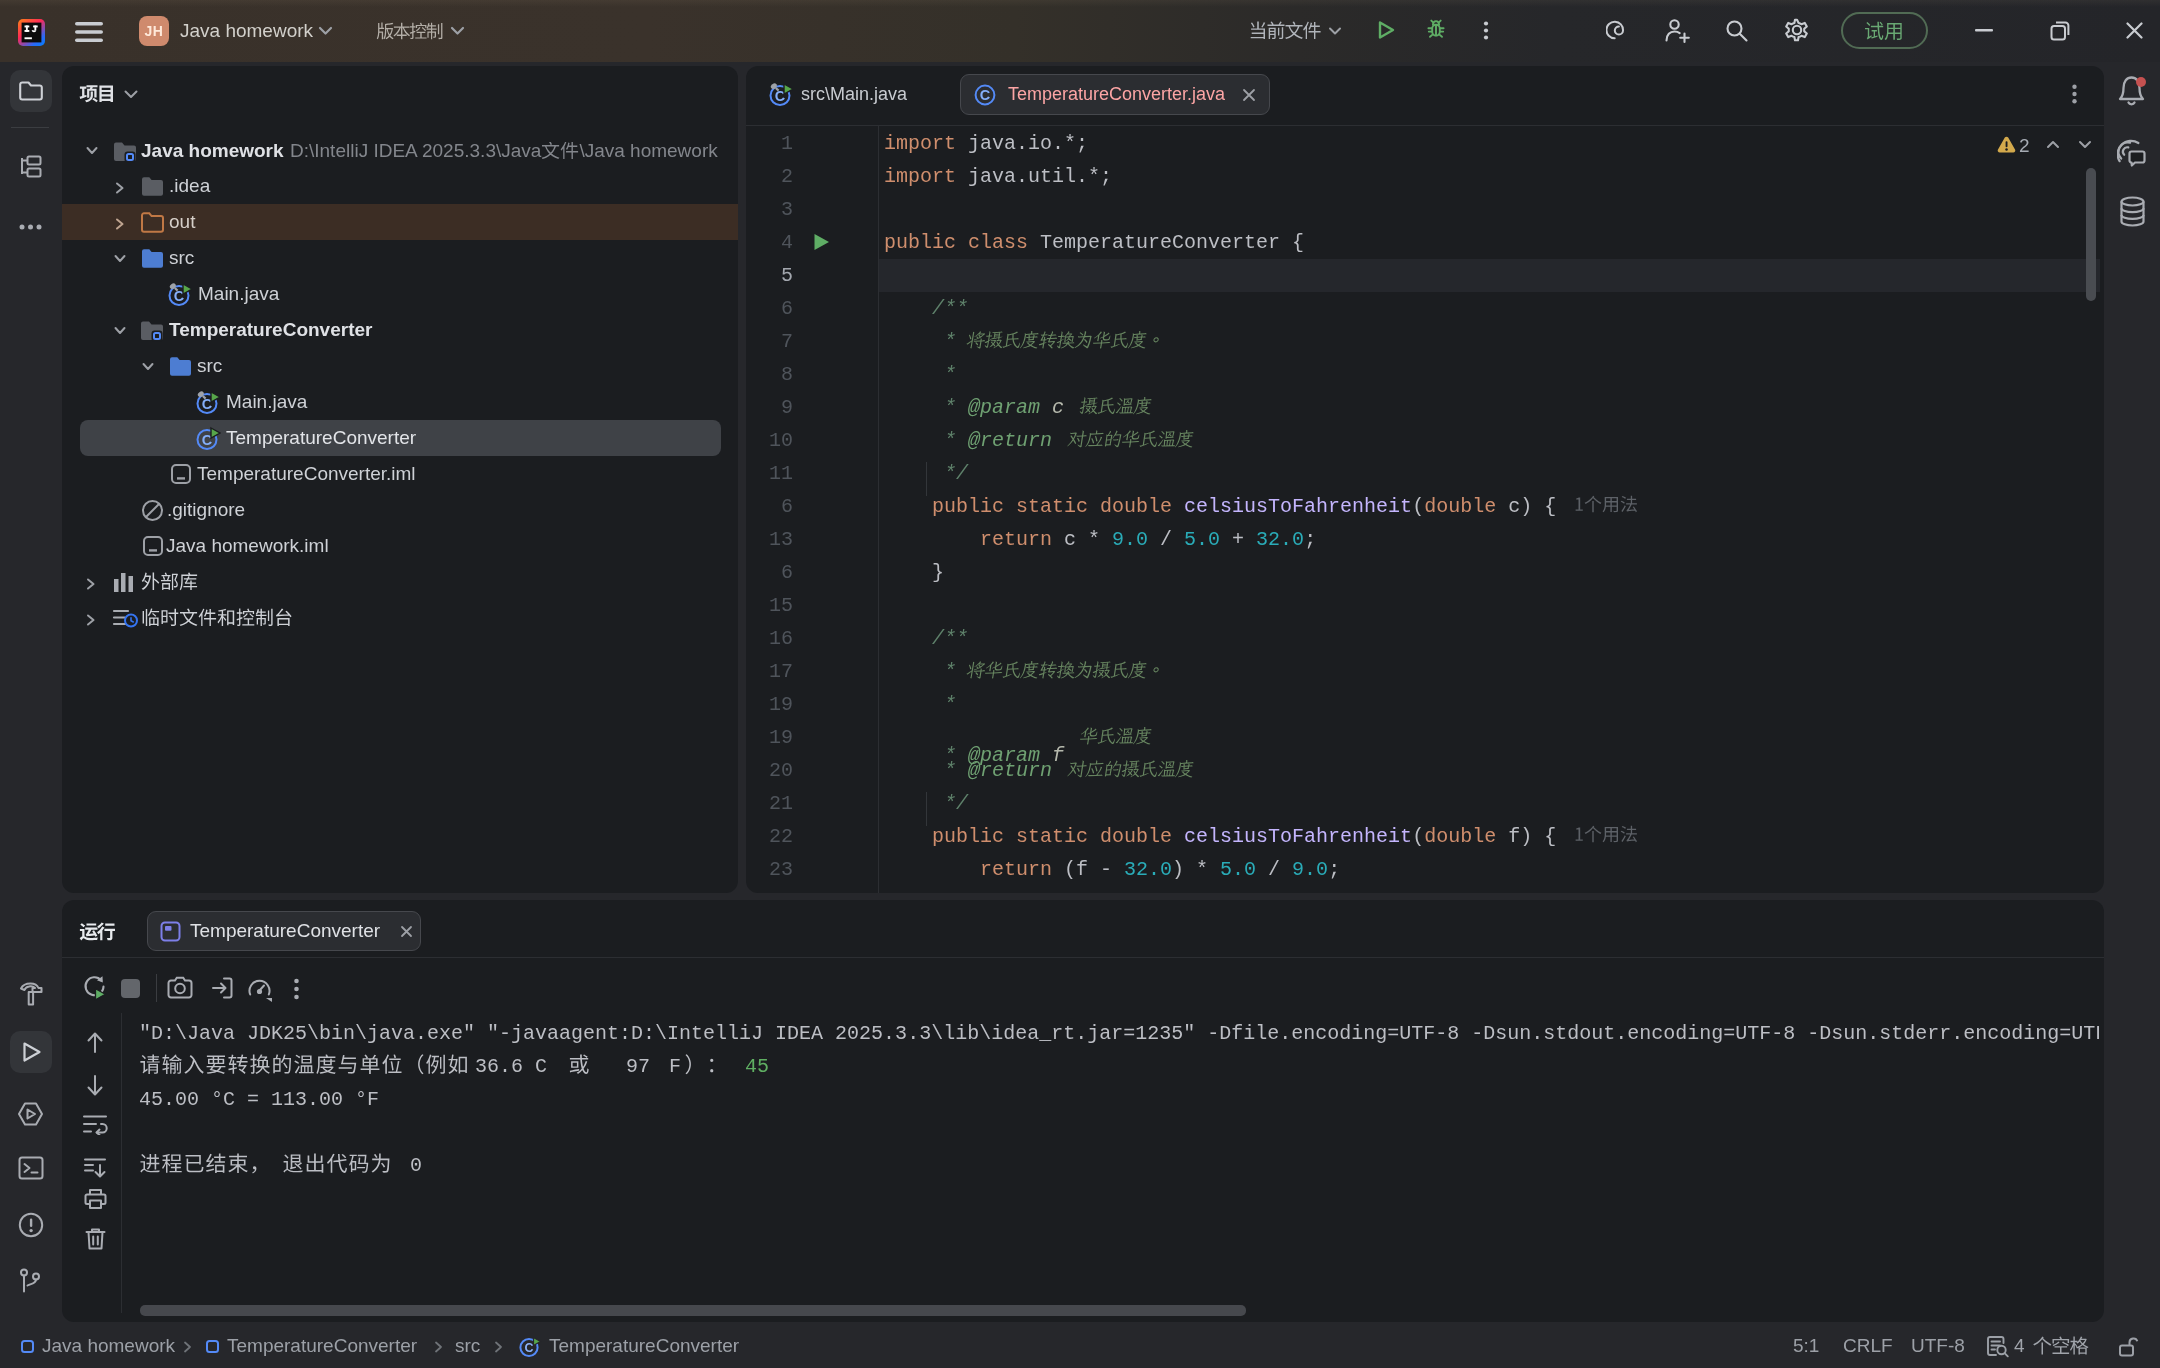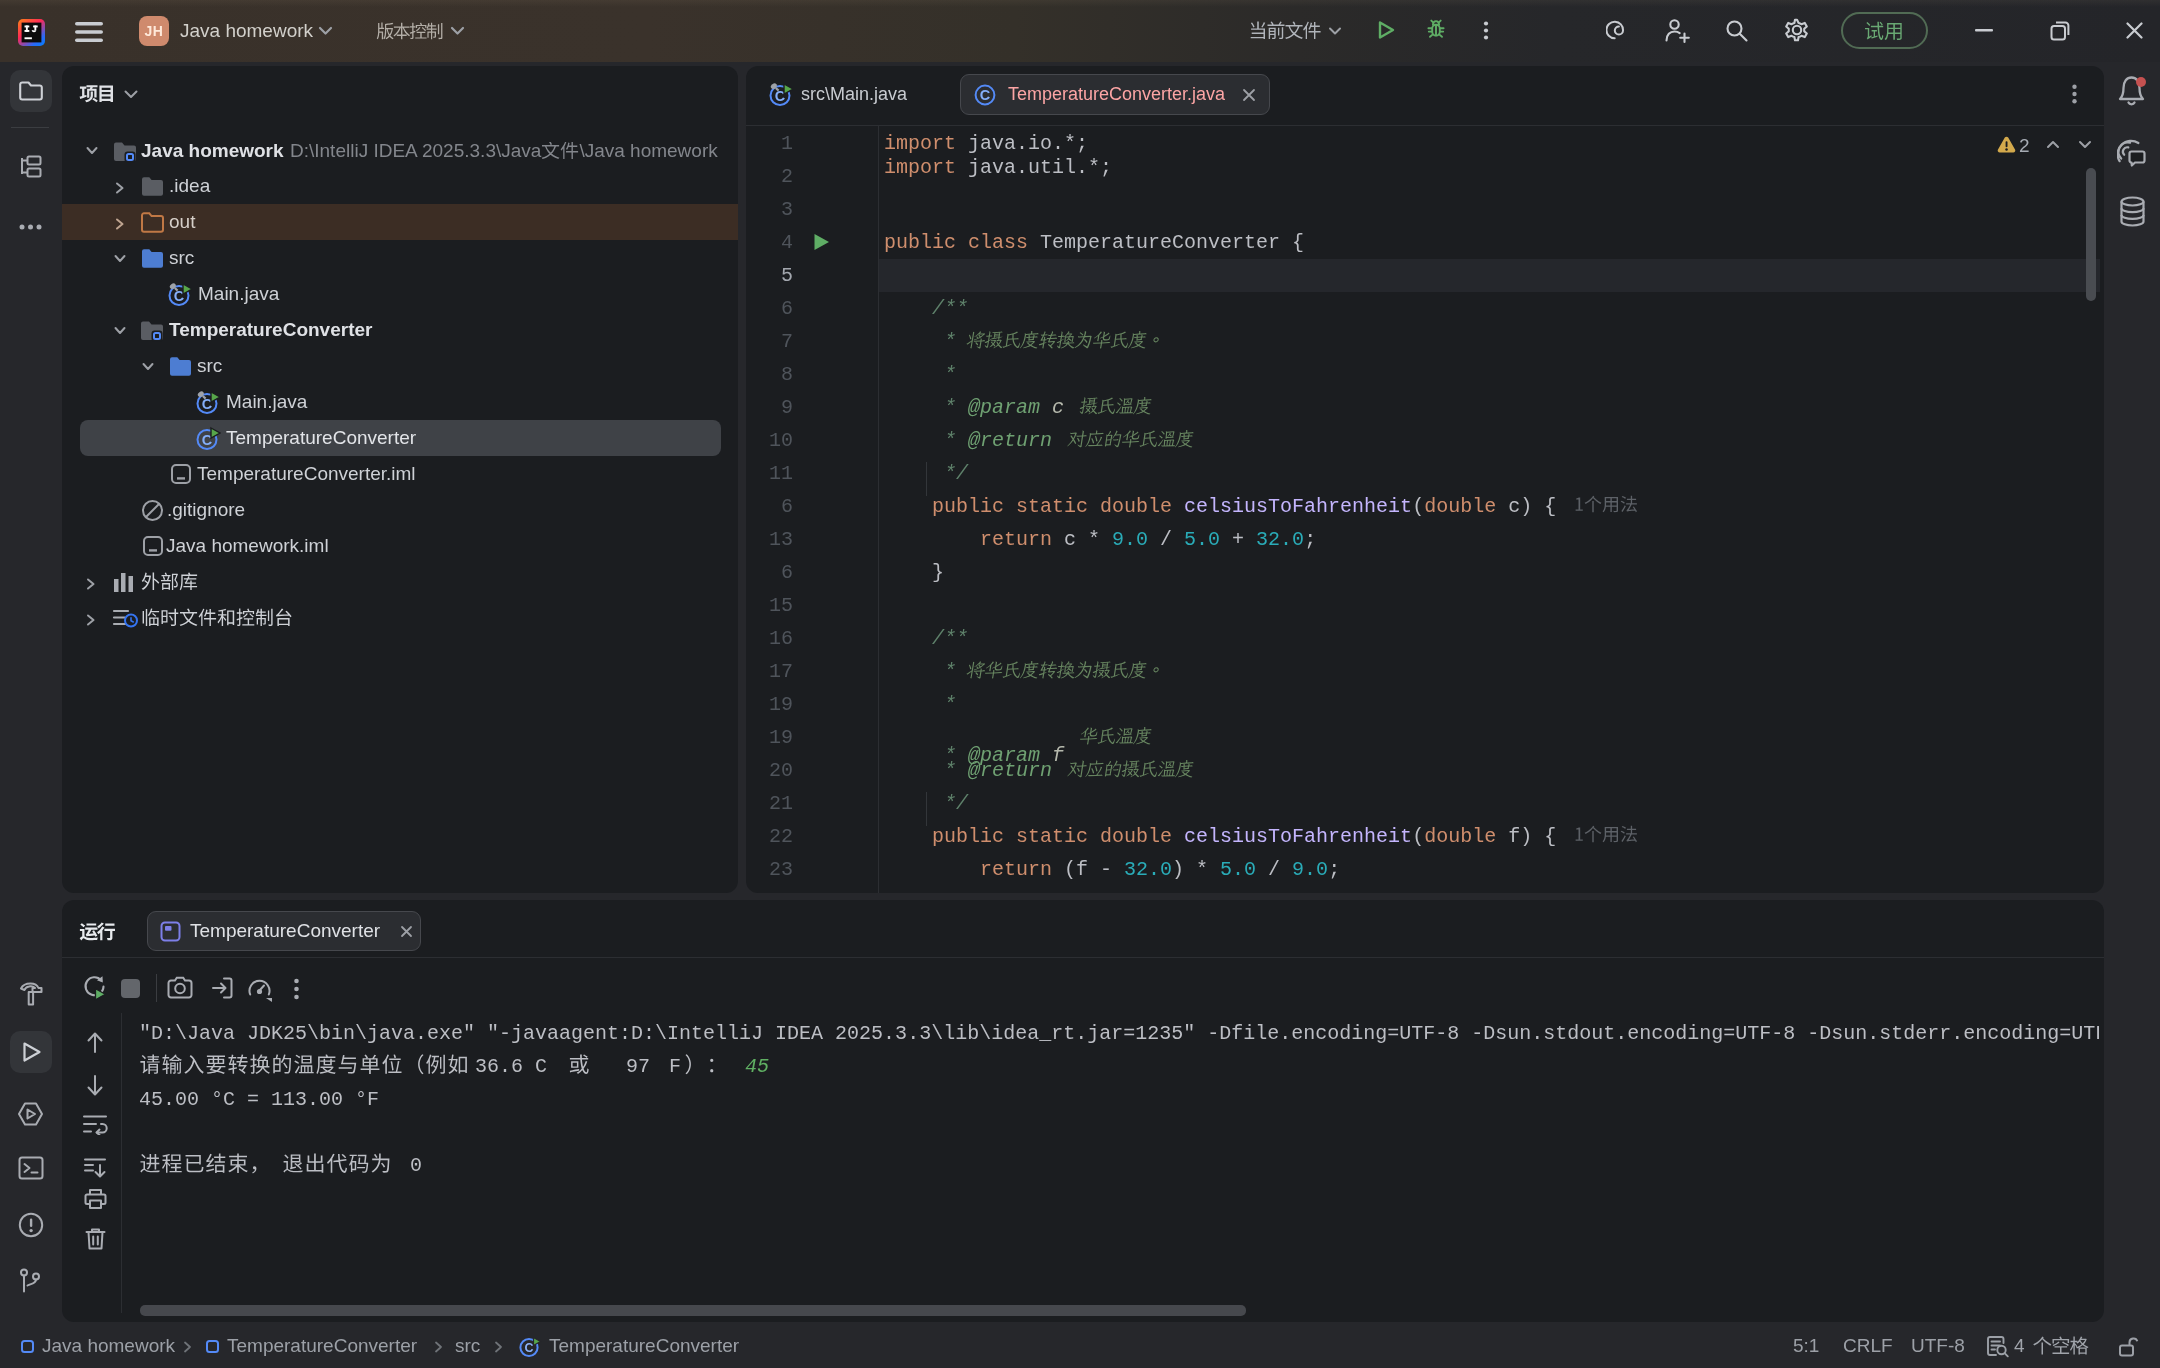--- a/index.html
+++ b/index.html
@@ -421,21 +421,21 @@
 <div class="ln" style="top:720.5px">19</div>
 <div class="ln" style="top:753.5px">20</div>
 <div class="ln" style="top:786.5px">21</div>
 <div class="ln" style="top:819.5px">22</div>
 <div class="ln" style="top:852.5px">23</div>
 <svg class="abs" style="left:812px;top:232px" width="19" height="20" viewBox="0 0 19 20">
     <path d="M2.5 2 L17 10 L2.5 18 Z" fill="#5fad65"></path>
   </svg>
 
 <div class="cl" style="top:126.5px"><span class="kw">import</span> java.io.*;</div>
-<div class="cl" style="top:151px"><span class="kw">import</span> java.util.*;</div>
+<div class="cl" style="top:160px"><span class="kw">import</span> java.util.*;</div>
 <div class="cl" style="top:225.5px"><span class="kw">public class</span> TemperatureConverter {</div>
 <div class="cl" style="top:291.5px"><span class="cmt">    /**</span></div>
 <div class="cl" style="top:324.5px"><span class="cmt">     *</span></div>
 <div class="cl" style="top:357.5px"><span class="cmt">     *</span></div>
 <div class="cl" style="top:390.5px"><span class="cmt">     * </span><span class="tag">@param</span><span class="prm"> c</span></div>
 <div class="cl" style="top:423.5px"><span class="cmt">     * </span><span class="tag">@return</span></div>
 <div class="cl" style="top:456.5px"><span class="cmt">     */</span></div>
 <div class="cl" style="top:489.5px">    <span class="kw">public static double</span> <span class="mth">celsiusToFahrenheit</span>(<span class="kw">double</span> c) {</div>
 <div class="cl" style="top:522.5px">        <span class="kw">return</span> c * <span class="num">9.0</span> / <span class="num">5.0</span> + <span class="num">32.0</span>;</div>
 <div class="cl" style="top:555.5px">    }</div>
@@ -569,21 +569,21 @@
   </svg>
 <div class="crow" style="left:475px;top:1049.5px">36.6 C</div>
 <svg style="position:absolute;left:568px;top:1055.1px;overflow:visible;" width="22" height="22" viewBox="0 -17.2 22 22">
     <path fill="#bcbec4" d="M12.1 -17.6H13.8Q13.8 -15.2 13.9 -13.0Q14.1 -10.7 14.4 -8.8Q14.7 -6.8 15.1 -5.2Q15.5 -3.5 16.0 -2.4Q16.5 -1.2 17.1 -0.6Q17.7 0.1 18.3 0.1Q18.8 0.1 19.0 -0.8Q19.2 -1.8 19.3 -3.9Q19.6 -3.6 20.0 -3.3Q20.4 -3.1 20.7 -3.0Q20.6 -1.2 20.3 -0.1Q20.0 0.9 19.5 1.3Q19.0 1.7 18.2 1.7Q17.2 1.7 16.3 1.0Q15.5 0.2 14.8 -1.1Q14.1 -2.4 13.6 -4.2Q13.1 -6.0 12.8 -8.2Q12.4 -10.3 12.3 -12.7Q12.1 -15.1 12.1 -17.6ZM15.0 -16.6 16.0 -17.6Q16.6 -17.3 17.3 -16.9Q18.0 -16.5 18.6 -16.1Q19.2 -15.8 19.6 -15.4L18.6 -14.3Q18.2 -14.7 17.6 -15.1Q17.0 -15.5 16.4 -15.9Q15.7 -16.3 15.0 -16.6ZM17.8 -11.2 19.3 -10.8Q18.0 -6.6 15.6 -3.4Q13.2 -0.3 9.9 1.7Q9.8 1.5 9.6 1.3Q9.4 1.1 9.1 0.8Q8.9 0.6 8.7 0.5Q12.0 -1.3 14.3 -4.3Q16.5 -7.3 17.8 -11.2ZM1.9 -14.3H20.2V-12.7H1.9ZM1.8 -1.4Q3.0 -1.6 4.5 -1.9Q6.0 -2.2 7.7 -2.6Q9.4 -2.9 11.1 -3.3L11.2 -1.8Q9.6 -1.4 8.0 -1.0Q6.3 -0.7 4.8 -0.4Q3.3 -0.0 2.1 0.2ZM4.6 -9.5V-5.8H8.9V-9.5ZM3.1 -10.9H10.4V-4.5H3.1Z"></path>
   </svg>
 <svg style="position:absolute;left:684px;top:1055.1px;overflow:visible;" width="44" height="22" viewBox="0 -17.2 44 22">
     <path fill="#bcbec4" d="M6.9 -8.0Q6.9 -5.9 6.4 -4.1Q5.9 -2.3 4.9 -0.8Q4.0 0.7 2.7 2.0L1.5 1.4Q2.7 0.1 3.6 -1.3Q4.4 -2.8 4.9 -4.5Q5.4 -6.1 5.4 -8.0Q5.4 -9.9 4.9 -11.5Q4.4 -13.2 3.6 -14.6Q2.7 -16.1 1.5 -17.3L2.7 -18.0Q4.0 -16.7 4.9 -15.2Q5.9 -13.6 6.4 -11.8Q6.9 -10.0 6.9 -8.0Z M27.8 -10.2Q27.1 -10.2 26.6 -10.6Q26.2 -11.1 26.2 -11.8Q26.2 -12.5 26.6 -12.9Q27.1 -13.4 27.8 -13.4Q28.4 -13.4 28.9 -12.9Q29.3 -12.5 29.3 -11.8Q29.3 -11.1 28.9 -10.6Q28.4 -10.2 27.8 -10.2ZM27.8 0.1Q27.1 0.1 26.6 -0.3Q26.2 -0.8 26.2 -1.5Q26.2 -2.2 26.6 -2.6Q27.1 -3.1 27.8 -3.1Q28.4 -3.1 28.9 -2.6Q29.3 -2.2 29.3 -1.5Q29.3 -0.8 28.9 -0.3Q28.4 0.1 27.8 0.1Z"></path>
   </svg>
 <div class="crow" style="left:626px;top:1049.5px">97</div>
 <div class="crow" style="left:669px;top:1049.5px">F</div>
-<div class="crow" style="left:745px;top:1049.5px;color:#5faf62;font-style:italic">45</div>
+<div class="crow" style="left:745px;top:1049.5px;color:#5faf62;">45</div>
 <div class="crow" style="top:1082.5px">45.00 °C = 113.00 °F</div>
 <svg style="position:absolute;left:139px;top:1154.1px;overflow:visible;" width="132" height="22" viewBox="0 -17.2 132 22">
     <path fill="#bcbec4" d="M7.6 -13.8H19.9V-12.3H7.6ZM10.6 -17.2H12.1V-9.8Q12.1 -8.8 12.0 -7.7Q11.9 -6.6 11.6 -5.5Q11.3 -4.4 10.6 -3.4Q10.0 -2.4 8.9 -1.6Q8.9 -1.7 8.6 -1.9Q8.4 -2.2 8.2 -2.4Q8.0 -2.6 7.8 -2.7Q9.1 -3.7 9.7 -4.9Q10.2 -6.1 10.4 -7.3Q10.6 -8.6 10.6 -9.9ZM7.5 -8.5H20.3V-7.0H7.5ZM6.0 -10.0V-1.9H4.5V-8.6H1.5V-10.0ZM5.2 -2.7Q5.7 -2.7 6.2 -2.3Q6.7 -1.9 7.5 -1.3Q8.6 -0.7 9.9 -0.5Q11.3 -0.3 13.1 -0.3Q14.0 -0.3 15.0 -0.4Q16.0 -0.4 17.1 -0.4Q18.1 -0.5 19.0 -0.6Q20.0 -0.6 20.7 -0.7Q20.6 -0.5 20.5 -0.2Q20.4 0.1 20.4 0.4Q20.3 0.7 20.3 0.9Q19.7 0.9 18.8 1.0Q17.9 1.0 16.8 1.0Q15.8 1.1 14.8 1.1Q13.8 1.1 13.0 1.1Q11.1 1.1 9.7 0.9Q8.3 0.6 7.2 -0.0Q6.5 -0.5 6.0 -0.9Q5.5 -1.3 5.2 -1.3Q4.8 -1.3 4.4 -0.9Q3.9 -0.5 3.4 0.1Q2.9 0.7 2.4 1.4L1.3 -0.0Q2.4 -1.2 3.4 -1.9Q4.4 -2.7 5.2 -2.7ZM2.2 -16.3 3.3 -17.2Q3.9 -16.7 4.5 -16.1Q5.2 -15.5 5.7 -14.9Q6.3 -14.3 6.6 -13.8L5.4 -12.8Q5.1 -13.3 4.6 -13.9Q4.0 -14.5 3.4 -15.2Q2.8 -15.8 2.2 -16.3ZM15.6 -17.2H17.2V-1.7H15.6Z M36.0 -7.7H37.6V0.7H36.0ZM31.4 -8.3H42.3V-6.9H31.4ZM30.5 -0.3H42.7V1.1H30.5ZM31.9 -4.4H41.8V-3.0H31.9ZM33.7 -15.4V-11.5H40.0V-15.4ZM32.2 -16.8H41.5V-10.2H32.2ZM27.0 -15.9H28.5V1.6H27.0ZM23.5 -11.7H31.1V-10.2H23.5ZM27.0 -11.2 28.0 -10.7Q27.7 -9.6 27.2 -8.4Q26.8 -7.2 26.2 -6.1Q25.7 -4.9 25.1 -3.9Q24.5 -2.9 23.9 -2.2Q23.8 -2.5 23.5 -2.9Q23.3 -3.3 23.1 -3.6Q23.7 -4.2 24.2 -5.1Q24.8 -6.0 25.4 -7.0Q25.9 -8.1 26.3 -9.1Q26.8 -10.2 27.0 -11.2ZM30.1 -17.3 31.2 -16.1Q30.2 -15.7 29.0 -15.4Q27.7 -15.1 26.4 -14.8Q25.1 -14.6 23.9 -14.4Q23.8 -14.7 23.7 -15.0Q23.5 -15.4 23.4 -15.6Q24.6 -15.8 25.8 -16.1Q27.1 -16.3 28.2 -16.7Q29.3 -17.0 30.1 -17.3ZM28.4 -9.0Q28.6 -8.8 29.0 -8.4Q29.5 -8.0 29.9 -7.5Q30.4 -7.1 30.8 -6.7Q31.2 -6.2 31.4 -6.0L30.4 -4.8Q30.2 -5.1 29.9 -5.6Q29.5 -6.1 29.1 -6.6Q28.7 -7.2 28.3 -7.6Q27.9 -8.1 27.7 -8.4Z M47.6 -12.7H49.2V-2.1Q49.2 -1.5 49.4 -1.1Q49.6 -0.7 50.2 -0.6Q50.8 -0.5 51.9 -0.5Q52.3 -0.5 53.1 -0.5Q53.8 -0.5 54.8 -0.5Q55.8 -0.5 56.8 -0.5Q57.9 -0.5 58.7 -0.5Q59.5 -0.5 59.9 -0.5Q60.8 -0.5 61.4 -0.6Q61.9 -0.8 62.2 -1.3Q62.5 -1.7 62.6 -2.5Q62.8 -3.3 62.9 -4.6Q63.1 -4.4 63.4 -4.3Q63.7 -4.2 64.0 -4.1Q64.3 -4.0 64.5 -3.9Q64.3 -2.5 64.1 -1.5Q63.8 -0.5 63.4 0.0Q62.9 0.6 62.1 0.8Q61.2 1.1 59.9 1.1Q59.7 1.1 59.1 1.1Q58.5 1.1 57.7 1.1Q56.9 1.1 56.0 1.1Q55.1 1.1 54.3 1.1Q53.4 1.1 52.8 1.1Q52.2 1.1 52.0 1.1Q50.3 1.1 49.4 0.8Q48.4 0.5 48.0 -0.1Q47.6 -0.8 47.6 -2.1ZM48.4 -9.2H60.8V-7.7H48.4ZM46.5 -16.3H61.8V-6.6H60.2V-14.8H46.5Z M67.8 -3.9Q67.8 -4.0 67.7 -4.3Q67.6 -4.6 67.5 -4.9Q67.4 -5.2 67.3 -5.4Q67.7 -5.5 68.1 -5.8Q68.4 -6.2 69.0 -6.8Q69.2 -7.0 69.8 -7.7Q70.3 -8.3 71.0 -9.2Q71.6 -10.1 72.3 -11.1Q73.0 -12.2 73.5 -13.2L75.0 -12.3Q73.6 -10.2 72.1 -8.2Q70.5 -6.2 68.9 -4.7V-4.7Q68.9 -4.7 68.8 -4.6Q68.6 -4.5 68.4 -4.4Q68.2 -4.3 68.0 -4.1Q67.8 -4.0 67.8 -3.9ZM67.8 -3.9 67.8 -5.2 68.6 -5.7 74.9 -6.8Q74.8 -6.4 74.9 -6.0Q74.9 -5.6 74.9 -5.4Q72.7 -5.0 71.4 -4.7Q70.1 -4.5 69.4 -4.3Q68.7 -4.2 68.3 -4.1Q68.0 -4.0 67.8 -3.9ZM67.7 -9.0Q67.6 -9.1 67.5 -9.4Q67.4 -9.7 67.3 -10.0Q67.2 -10.3 67.1 -10.5Q67.4 -10.6 67.7 -10.9Q68.0 -11.3 68.3 -11.8Q68.5 -12.0 68.9 -12.6Q69.2 -13.2 69.6 -14.0Q70.0 -14.8 70.4 -15.7Q70.9 -16.6 71.2 -17.5L72.8 -16.8Q72.2 -15.6 71.6 -14.3Q70.9 -13.1 70.2 -11.9Q69.5 -10.8 68.8 -9.9V-9.8Q68.8 -9.8 68.6 -9.7Q68.4 -9.7 68.2 -9.5Q68.0 -9.4 67.8 -9.2Q67.7 -9.1 67.7 -9.0ZM67.7 -9.0 67.6 -10.2 68.4 -10.6 72.9 -11.0Q72.8 -10.7 72.8 -10.4Q72.7 -10.0 72.7 -9.7Q71.2 -9.5 70.3 -9.4Q69.4 -9.3 68.8 -9.2Q68.3 -9.2 68.1 -9.1Q67.8 -9.0 67.7 -9.0ZM67.2 -1.1Q68.2 -1.3 69.5 -1.5Q70.7 -1.8 72.1 -2.0Q73.5 -2.3 74.9 -2.6L75.0 -1.1Q73.0 -0.7 71.1 -0.3Q69.1 0.2 67.5 0.5ZM75.1 -14.8H86.3V-13.3H75.1ZM75.6 -10.0H85.9V-8.5H75.6ZM77.0 -0.7H84.6V0.8H77.0ZM79.9 -17.7H81.5V-9.3H79.9ZM76.1 -6.4H85.4V1.6H83.8V-5.0H77.7V1.7H76.1Z M90.1 -15.4H108.0V-13.9H90.1ZM98.2 -17.6H99.8V1.7H98.2ZM98.0 -6.4 99.3 -5.8Q98.6 -4.7 97.5 -3.7Q96.5 -2.7 95.3 -1.8Q94.2 -0.9 92.9 -0.2Q91.7 0.5 90.4 1.0Q90.3 0.8 90.1 0.5Q89.9 0.3 89.7 0.1Q89.5 -0.2 89.3 -0.3Q90.6 -0.8 91.8 -1.4Q93.0 -2.0 94.2 -2.9Q95.4 -3.7 96.3 -4.6Q97.3 -5.5 98.0 -6.4ZM100.0 -6.4Q101.0 -5.1 102.4 -3.9Q103.8 -2.8 105.5 -1.8Q107.1 -0.9 108.8 -0.4Q108.6 -0.2 108.4 0.0Q108.2 0.3 108.0 0.5Q107.8 0.8 107.7 1.0Q106.0 0.4 104.3 -0.7Q102.7 -1.7 101.2 -3.1Q99.7 -4.4 98.7 -5.8ZM93.1 -10.2V-7.0H104.9V-10.2ZM91.5 -11.6H106.5V-5.6H91.5Z M113.8 2.2 113.3 1.1Q114.6 0.6 115.3 -0.2Q116.0 -1.0 116.0 -2.2L115.6 -4.0L116.7 -2.4Q116.5 -2.1 116.2 -2.0Q115.9 -1.9 115.6 -1.9Q115.0 -1.9 114.5 -2.3Q114.0 -2.7 114.0 -3.4Q114.0 -4.2 114.5 -4.6Q115.0 -4.9 115.6 -4.9Q116.5 -4.9 117.0 -4.3Q117.4 -3.6 117.4 -2.5Q117.4 -0.8 116.4 0.4Q115.5 1.7 113.8 2.2Z"></path>
   </svg>
 <svg style="position:absolute;left:282px;top:1154.1px;overflow:visible;" width="110" height="22" viewBox="0 -17.2 110 22">
     <path fill="#bcbec4" d="M9.6 -16.7H18.4V-8.8H9.5V-10.1H16.9V-15.4H9.6ZM9.5 -13.4H17.5V-12.2H9.5ZM18.8 -8.9 20.1 -7.9Q19.1 -7.2 18.0 -6.5Q16.9 -5.7 15.9 -5.2L15.0 -6.0Q15.6 -6.4 16.3 -6.9Q17.0 -7.4 17.7 -7.9Q18.4 -8.4 18.8 -8.9ZM5.9 -10.2V-1.8H4.4V-8.7H1.6V-10.2ZM2.2 -16.0 3.4 -16.8Q4.0 -16.3 4.6 -15.7Q5.2 -15.1 5.7 -14.5Q6.2 -13.9 6.6 -13.4L5.3 -12.5Q5.0 -13.0 4.5 -13.6Q4.0 -14.2 3.4 -14.8Q2.8 -15.5 2.2 -16.0ZM5.3 -2.4Q5.9 -2.4 6.3 -2.0Q6.8 -1.7 7.7 -1.2Q8.7 -0.6 10.1 -0.5Q11.4 -0.3 13.1 -0.3Q14.4 -0.3 15.7 -0.3Q17.1 -0.4 18.4 -0.5Q19.7 -0.6 20.8 -0.7Q20.7 -0.5 20.6 -0.2Q20.5 0.1 20.4 0.4Q20.3 0.7 20.3 0.9Q19.7 0.9 18.8 1.0Q17.9 1.0 16.9 1.0Q15.9 1.1 14.9 1.1Q13.9 1.1 13.1 1.1Q11.2 1.1 9.8 0.9Q8.4 0.7 7.3 0.1Q6.7 -0.3 6.2 -0.7Q5.7 -1.1 5.3 -1.1Q4.9 -1.1 4.5 -0.7Q4.0 -0.4 3.4 0.1Q2.9 0.7 2.3 1.4L1.4 0.0Q2.4 -1.0 3.5 -1.7Q4.5 -2.4 5.3 -2.4ZM12.3 -7.3 13.3 -8.1Q14.5 -7.4 15.7 -6.4Q16.9 -5.4 17.9 -4.5Q19.0 -3.5 19.6 -2.7L18.5 -1.8Q17.9 -2.6 16.8 -3.6Q15.8 -4.5 14.6 -5.5Q13.4 -6.5 12.3 -7.3ZM8.6 -1.7Q8.5 -1.9 8.4 -2.2Q8.3 -2.4 8.1 -2.7Q8.0 -2.9 7.9 -3.0Q8.1 -3.2 8.4 -3.5Q8.7 -3.9 8.7 -4.5V-16.7H10.3V-3.3Q10.3 -3.3 10.1 -3.2Q10.0 -3.1 9.7 -3.0Q9.4 -2.8 9.2 -2.6Q8.9 -2.3 8.7 -2.1Q8.6 -1.9 8.6 -1.7ZM8.6 -1.7 8.5 -3.0 9.2 -3.6 14.0 -4.8Q13.9 -4.5 14.0 -4.1Q14.0 -3.7 14.0 -3.5Q12.4 -3.0 11.4 -2.7Q10.4 -2.4 9.8 -2.2Q9.3 -2.1 9.0 -2.0Q8.7 -1.9 8.6 -1.7Z M32.1 -17.6H33.8V-0.4H32.1ZM39.6 -7.2H41.3V1.6H39.6ZM25.6 -15.7H27.3V-10.0H38.8V-15.7H40.5V-8.5H25.6ZM24.7 -7.2H26.4V-1.1H40.4V0.4H24.7Z M51.3 -10.4 64.3 -12.1 64.5 -10.6 51.5 -8.9ZM59.5 -16.4 60.7 -17.2Q61.3 -16.7 62.0 -16.1Q62.6 -15.5 63.2 -14.9Q63.8 -14.3 64.1 -13.8L62.9 -13.0Q62.6 -13.5 62.0 -14.1Q61.4 -14.7 60.8 -15.3Q60.1 -15.9 59.5 -16.4ZM51.1 -17.4 52.6 -16.9Q51.8 -15.1 50.7 -13.3Q49.6 -11.6 48.4 -10.0Q47.2 -8.5 45.9 -7.3Q45.8 -7.5 45.6 -7.8Q45.4 -8.1 45.3 -8.4Q45.1 -8.7 44.9 -8.8Q46.2 -9.9 47.3 -11.2Q48.4 -12.6 49.4 -14.2Q50.4 -15.8 51.1 -17.4ZM48.7 -11.8 50.3 -13.4 50.3 -13.4V1.6H48.7ZM56.0 -17.3H57.6Q57.7 -13.8 58.0 -10.7Q58.4 -7.7 59.0 -5.3Q59.6 -3.0 60.4 -1.7Q61.3 -0.3 62.5 -0.2Q63.0 -0.2 63.2 -1.1Q63.5 -2.0 63.7 -3.8Q63.8 -3.7 64.1 -3.5Q64.3 -3.4 64.6 -3.2Q64.8 -3.1 65.0 -3.0Q64.7 -1.2 64.4 -0.2Q64.0 0.9 63.6 1.3Q63.1 1.7 62.6 1.7Q61.1 1.6 60.1 0.6Q59.1 -0.4 58.3 -2.1Q57.6 -3.8 57.1 -6.1Q56.7 -8.4 56.4 -11.3Q56.2 -14.1 56.0 -17.3Z M84.7 -8.4H86.2Q86.2 -8.4 86.2 -8.3Q86.2 -8.2 86.2 -8.0Q86.2 -7.8 86.2 -7.7Q86.0 -4.9 85.7 -3.1Q85.4 -1.4 85.2 -0.4Q84.9 0.5 84.5 0.9Q84.2 1.2 83.9 1.4Q83.5 1.5 83.0 1.6Q82.6 1.6 82.0 1.6Q81.3 1.6 80.5 1.5Q80.5 1.2 80.4 0.8Q80.3 0.4 80.1 0.1Q80.9 0.2 81.5 0.2Q82.1 0.2 82.4 0.2Q82.7 0.2 82.9 0.2Q83.1 0.1 83.2 -0.1Q83.5 -0.3 83.8 -1.2Q84.0 -2.1 84.3 -3.8Q84.5 -5.5 84.7 -8.2ZM75.8 -16.4H83.6V-15.0H75.8ZM76.8 -13.6 78.3 -13.5Q78.2 -12.5 78.1 -11.3Q78.0 -10.1 77.8 -9.0Q77.7 -7.9 77.6 -7.1H76.1Q76.3 -7.9 76.4 -9.1Q76.5 -10.2 76.6 -11.4Q76.8 -12.6 76.8 -13.6ZM76.5 -8.4H85.2V-7.1H76.5ZM75.1 -4.3H83.1V-2.9H75.1ZM83.0 -16.4H83.1L83.4 -16.5L84.5 -16.4Q84.4 -15.4 84.3 -14.3Q84.2 -13.2 84.1 -12.0Q83.9 -10.8 83.8 -9.6Q83.6 -8.4 83.5 -7.4L82.0 -7.5Q82.2 -8.6 82.3 -9.8Q82.4 -11.0 82.6 -12.2Q82.7 -13.4 82.8 -14.4Q82.9 -15.5 83.0 -16.2ZM67.6 -16.5H74.8V-15.1H67.6ZM69.6 -10.1H74.2V-1.0H69.6V-2.4H72.8V-8.6H69.6ZM70.3 -15.8 71.7 -15.5Q71.4 -13.5 70.8 -11.6Q70.3 -9.7 69.5 -8.1Q68.8 -6.5 67.8 -5.2Q67.8 -5.4 67.7 -5.7Q67.5 -6.0 67.4 -6.4Q67.2 -6.7 67.1 -6.9Q68.3 -8.5 69.1 -10.8Q69.8 -13.2 70.3 -15.8ZM68.9 -10.1H70.3V0.7H68.9Z M90.2 -12.6H106.4V-11.0H90.2ZM105.8 -12.6H107.4Q107.4 -12.6 107.4 -12.4Q107.4 -12.3 107.4 -12.1Q107.4 -11.9 107.4 -11.8Q107.3 -8.6 107.1 -6.4Q107.0 -4.2 106.9 -2.8Q106.7 -1.4 106.5 -0.6Q106.3 0.2 106.0 0.6Q105.6 1.0 105.2 1.2Q104.8 1.4 104.2 1.4Q103.7 1.5 102.7 1.5Q101.8 1.5 100.9 1.4Q100.8 1.0 100.7 0.6Q100.5 0.1 100.3 -0.2Q101.4 -0.1 102.3 -0.1Q103.2 -0.1 103.6 -0.1Q103.9 -0.1 104.1 -0.2Q104.3 -0.2 104.5 -0.4Q104.7 -0.7 104.9 -1.4Q105.1 -2.2 105.3 -3.6Q105.4 -5.0 105.6 -7.1Q105.7 -9.2 105.8 -12.3ZM97.1 -17.6H98.7V-15.1Q98.7 -13.7 98.6 -12.1Q98.5 -10.4 98.1 -8.7Q97.7 -6.9 96.8 -5.2Q96.0 -3.4 94.5 -1.7Q93.1 -0.1 90.9 1.4Q90.8 1.2 90.5 1.0Q90.3 0.8 90.1 0.6Q89.8 0.3 89.6 0.2Q91.8 -1.1 93.1 -2.7Q94.5 -4.2 95.3 -5.9Q96.1 -7.5 96.5 -9.1Q96.9 -10.8 97.0 -12.3Q97.1 -13.8 97.1 -15.1ZM91.9 -16.5 93.3 -17.1Q93.9 -16.4 94.5 -15.5Q95.2 -14.6 95.5 -14.0L94.1 -13.3Q93.9 -13.7 93.5 -14.3Q93.2 -14.8 92.7 -15.4Q92.3 -16.0 91.9 -16.5ZM99.0 -7.8 100.3 -8.4Q100.8 -7.8 101.4 -7.1Q102.0 -6.3 102.5 -5.6Q102.9 -4.9 103.2 -4.4L101.8 -3.6Q101.6 -4.2 101.1 -4.9Q100.6 -5.7 100.1 -6.4Q99.5 -7.1 99.0 -7.8Z"></path>
   </svg>
 <div class="crow" style="left:410px;top:1148.5px">0</div>
 
 <div class="abs" style="left:140px;top:1305px;width:1106px;height:11px;border-radius:5px;background:#46484d"></div>

